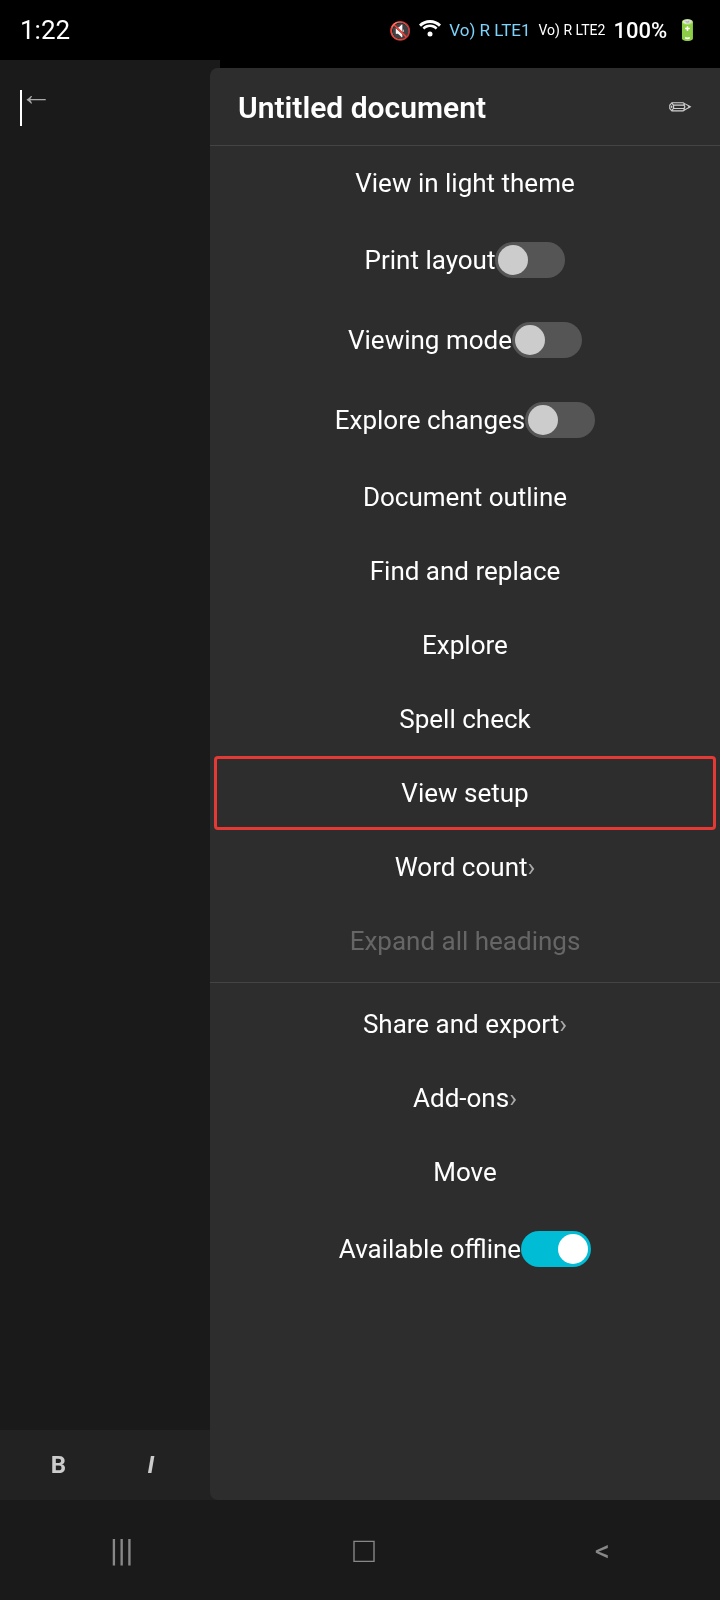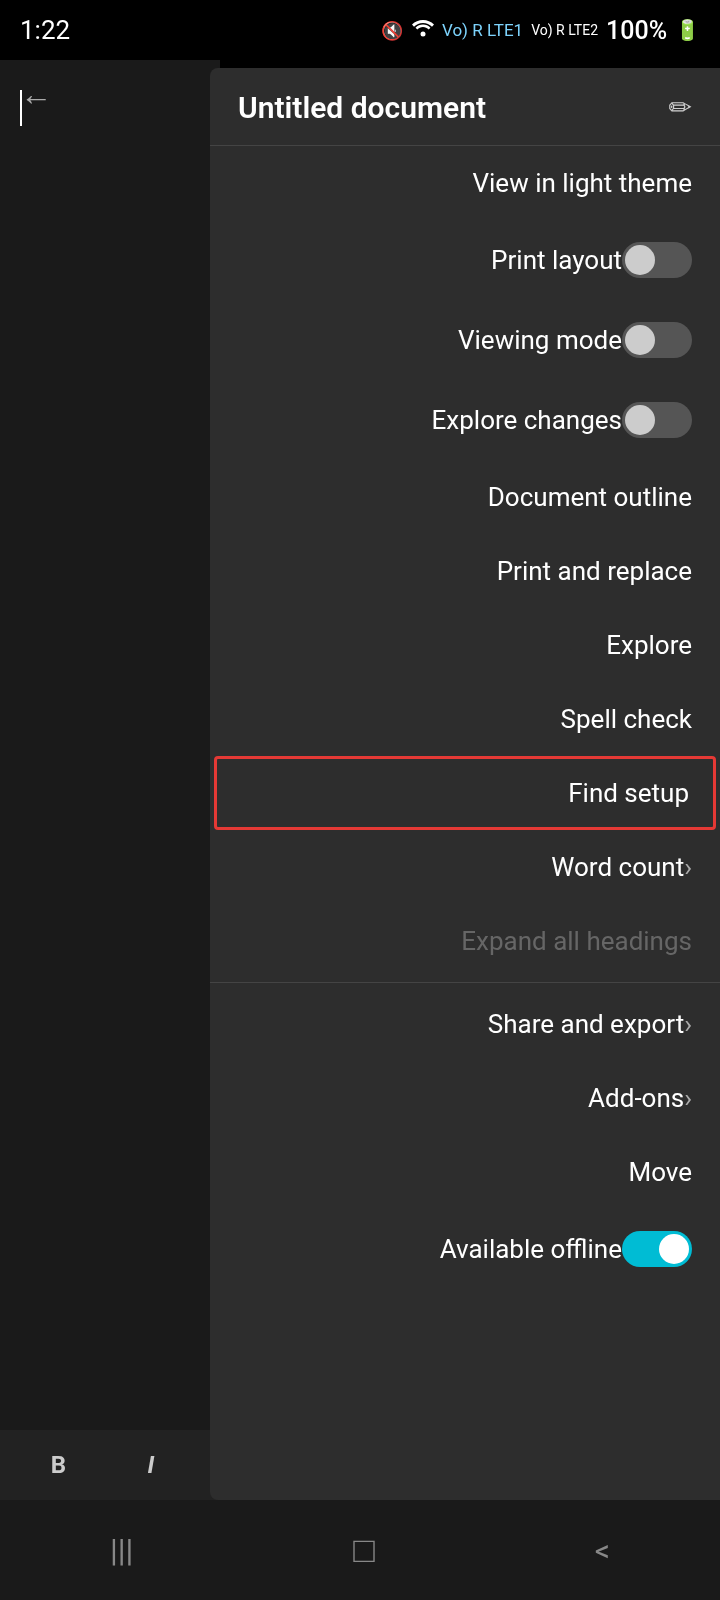--- a/index.html
+++ b/index.html
@@ -35,21 +35,21 @@
 
     .status-icons {
       display: flex;
       align-items: center;
       gap: 8px;
       color: #fff;
       font-size: 20px;
     }
 
     .status-battery {
-      font-size: 25px;
+      font-size: 22px;
       font-weight: 500;
       color: #fff;
     }
 
     
     .main-area {
       position: absolute;
       top: 60px;
       left: 0;
       width: 220px;
@@ -113,21 +113,21 @@
 
     .edit-icon {
       color: #ccc;
       font-size: 28px;
     }
 
     
     .menu-item {
       display: flex;
       align-items: center;
-      justify-content: flex-end;
+      justify-content: center;
       padding: 22px 28px;
       cursor: pointer;
       transition: background 0.1s;
     }
 
     .menu-item-label {
       color: #fff;
       font-size: 26px;
       font-weight: 400;
     }
@@ -298,33 +298,33 @@
     <div class="toggle off">
       <div class="toggle-knob"></div>
     </div>
   </div>
 
   <div class="menu-item">
     <span class="menu-item-label">Document outline</span>
   </div>
 
   <div class="menu-item">
-    <span class="menu-item-label">Print and replace</span>
+    <span class="menu-item-label">Find and replace</span>
   </div>
 
   <div class="menu-item">
     <span class="menu-item-label">Explore</span>
   </div>
 
   <div class="menu-item">
     <span class="menu-item-label">Spell check</span>
   </div>
 
   <div class="menu-item highlighted">
-    <span class="menu-item-label">Find setup</span>
+    <span class="menu-item-label">View setup</span>
   </div>
 
   <div class="menu-item">
     <span class="menu-item-label">Word count</span>
     <span class="chevron-right">›</span>
   </div>
 
   <div class="menu-item">
     <span class="menu-item-label disabled">Expand all headings</span>
   </div>

